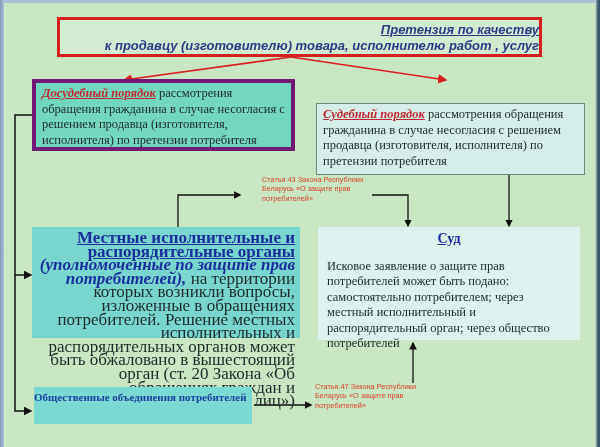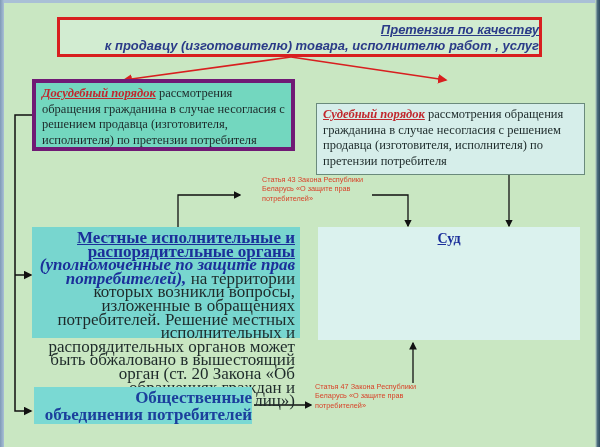--- a/index.html
+++ b/index.html
@@ -62,22 +62,22 @@
     padding: 4px 9px; font-size: 12.5px; line-height: 15.5px; color: #1d2a2a;
   }
   .court-title {
     text-align: center; color: #1b2f9a; font-weight: bold; font-size: 14px;
     text-decoration: underline; margin-bottom: 12px;
   }
 
   .public-box {
     left: 34px; top: 387px; width: 218px; height: 37px;
     background: #7ad9d3;
-    text-align: right; color: #1b3f9c; font-weight: bold;
-    font-size: 17px; line-height: 17px; padding-top: 2px;
+    text-align: left; color: #1b3f9c; font-weight: bold;
+    font-size: 11px; line-height: 17px; padding-top: 2px;
   }
 
   .note {
     position: absolute; font-family: "Liberation Sans", sans-serif;
     font-size: 7.3px; line-height: 9.3px; color: #d8442a;
   }
   .note-43 { left: 244px; top: 175px; width: 120px; margin-left: 18px; }
   .note-47 { left: 315px; top: 382px; width: 110px; }
 </style>
 </head>
@@ -137,19 +137,20 @@
 <div class="note note-43">Статья 43 Закона Республики Беларусь «О защите прав потребителей»</div>
 
 <div class="box local-box">
   <span class="local-head">Местные исполнительные и распорядительные органы</span>
   <span class="local-sub">(уполномоченные по защите прав потребителей),</span><span> на территории которых возникли вопросы, изложенные в обращениях потребителей.</span>
   <span>Решение местных исполнительных и распорядительных органов может быть обжаловано в вышестоящий орган (ст. 20 Закона «Об обращениях граждан и юридических лиц»)</span>
 </div>
 
 <div class="box court-box">
   <div class="court-title">Суд</div>
+  <div>Исковое заявление о защите прав потребителей может быть подано: самостоятельно потребителем; через местный исполнительный и распорядительный орган; через общество потребителей</div>
 </div>
 
 <div class="box public-box">
   <span>Общественные объединения потребителей</span>
 </div>
 
 <div class="note note-47">Статья 47 Закона Республики Беларусь «О защите прав потребителей»</div>
 
 </body></html>

